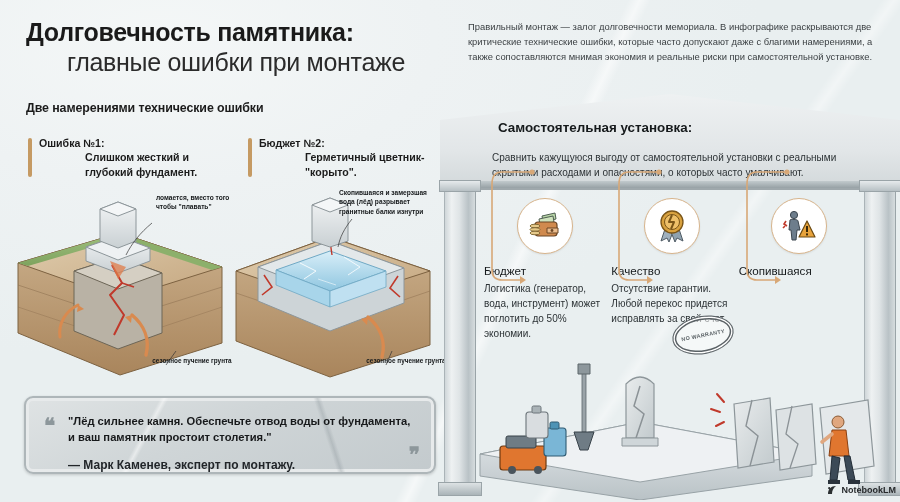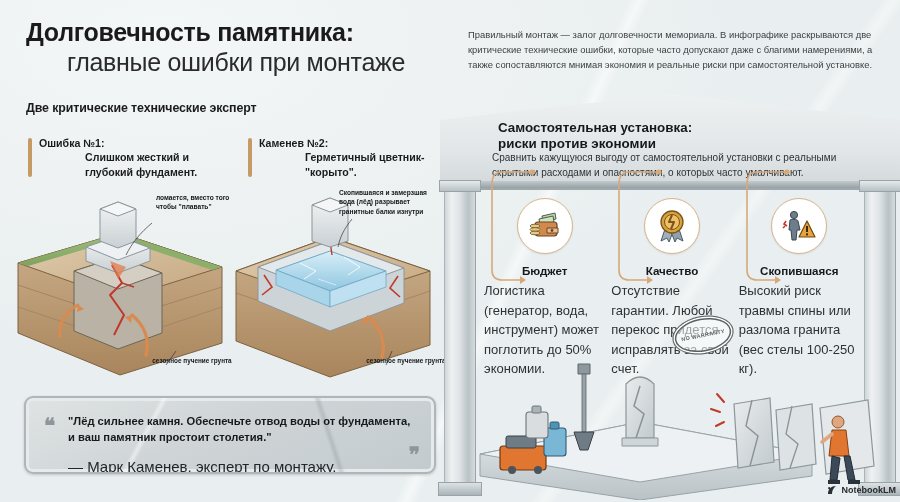--- a/index.html
+++ b/index.html
@@ -25,21 +25,21 @@
     pointer-events:none;
   }
 
   
   .title-wrap{position:absolute;left:26px;top:18px;width:420px;}
   .title-1{font-size:25px;font-weight:700;letter-spacing:-.3px;line-height:1.12;color:#1a1a1a;}
   .title-2{font-size:25px;font-weight:400;letter-spacing:-.3px;line-height:1.18;color:#2b2b2b;margin-top:2px;text-align:center;}
 
   .intro{
     position:absolute;left:468px;top:20px;width:420px;
-    font-size:9.4px;line-height:1.58;color:#3a3f42;margin-top:8px;
+    font-size:9.4px;line-height:1.58;color:#3a3f42;
   }
 
   .section-head{
     position:absolute;left:26px;top:101px;
     font-size:12.4px;font-weight:700;color:#1b1b1b;letter-spacing:-.1px;
   }
 
   
   .err{position:absolute;padding-left:11px;}
   .err:before{
@@ -74,21 +74,21 @@
   .quote:before{
     content:"";position:absolute;inset:0;
     background:
       linear-gradient(118deg,rgba(255,255,255,0) 30%,rgba(255,255,255,.5) 31%,rgba(255,255,255,0) 32%),
       linear-gradient(72deg,rgba(140,150,155,0) 72%,rgba(140,150,155,.35) 73%,rgba(140,150,155,0) 74%);
   }
   .q-mark{position:absolute;font-size:21px;font-weight:700;color:#8d979b;font-family:"Liberation Serif",serif;line-height:1;}
   .q-open{left:18px;top:18px;}
   .q-close{right:14px;bottom:6px;}
   .q-txt{position:absolute;left:42px;top:16px;width:350px;font-size:11.2px;font-weight:700;line-height:1.42;color:#17191b;}
-  .q-by{position:absolute;left:42px;top:60px;font-size:15px;font-weight:400;color:#22262a;}
+  .q-by{position:absolute;left:42px;top:60px;font-size:12px;font-weight:700;color:#22262a;}
 
   
   .panel{position:absolute;left:440px;top:94px;width:460px;height:408px;}
   .pediment{
     position:absolute;left:0;top:0;width:460px;height:94px;
     background:linear-gradient(180deg,#eef1f2 0%,#e2e6e8 60%,#d2d8da 100%);
     clip-path:polygon(0% 26px, 50% 0%, 100% 26px, 100% 100%, 0% 100%);
     border-bottom:2px solid #9fa8ac;
   }
   .pediment:after{
@@ -119,22 +119,22 @@
   }
 
   .cards{position:absolute;left:44px;top:104px;width:376px;display:flex;gap:6px;}
   .card{width:122px;position:relative;text-align:left;}
   .card-ico{
     width:54px;height:54px;border-radius:50%;
     border:1.6px solid #d7b48c;background:#ffffff;
     margin:0 auto 10px auto;display:flex;align-items:center;justify-content:center;
     box-shadow:0 1px 2px rgba(0,0,0,.08);
   }
-  .card h3{margin:0 0 4px 0;font-size:11.6px;font-weight:700;color:#15191b;text-align:center;}
-  .card p{margin:0;font-size:13px;line-height:1.5;color:#2c3235;}
+  .card h3{margin:0 0 4px 0;font-size:11.6px;font-weight:400;color:#15191b;}
+  .card p{margin:0;font-size:10px;line-height:1.5;color:#2c3235;}
 
   .connector{position:absolute;top:-32px;left:2px;width:60px;height:120px;}
 
   .noware{
     position:absolute;left:232px;top:222px;width:60px;height:36px;
     transform:rotate(-11deg);
     border:1.5px solid #5b6266;border-radius:50%;
     color:#5b6266;font-size:5.4px;font-weight:700;letter-spacing:.3px;
     display:flex;align-items:center;justify-content:center;
     box-shadow:inset 0 0 0 1.5px #fff, inset 0 0 0 3px #5b6266;
@@ -152,28 +152,28 @@
 
 <div class="page">
 
   <div class="title-wrap">
     <div class="title-1">Долговечность памятника:</div>
     <div class="title-2">главные ошибки при монтаже</div>
   </div>
 
   <div class="intro">Правильный монтаж — залог долговечности мемориала. В инфографике раскрываются две критические технические ошибки, которые часто допускают даже с благими намерениями, а также сопоставляются мнимая экономия и реальные риски при самостоятельной установке.</div>
 
-  <div class="section-head">Две критические технические эксперт</div>
+  <div class="section-head">Две намерениями технические ошибки</div>
 
   <div class="err err-1">
     <div class="err-t">Ошибка №1:</div>
     <div class="err-b">Слишком жесткий и глубокий фундамент.</div>
   </div>
   <div class="err err-2">
-    <div class="err-t">Каменев №2:</div>
+    <div class="err-t">Бюджет №2:</div>
     <div class="err-b">Герметичный цветник-"корыто".</div>
   </div>
 
   <div class="illus">
 
     <svg width="452" height="215" viewBox="0 0 452 215">
       <defs>
         <linearGradient id="soil" x1="0" y1="0" x2="0" y2="1">
           <stop offset="0" stop-color="#cbb08c"></stop>
             <stop offset="1" stop-color="#a9855c"></stop>
@@ -273,21 +273,20 @@
     <div class="q-mark q-close">❞</div>
     <div class="q-txt">"Лёд сильнее камня. Обеспечьте отвод воды от фундамента, и ваш памятник простоит столетия."</div>
     <div class="q-by">— Марк Каменев, эксперт по монтажу.</div>
   </div>
 
   <div class="panel">
 
     <div class="pediment"></div>
     <div class="ped-title">
       <div>Самостоятельная установка:</div>
-      <div>риски против экономии</div>
     </div>
     <div class="ped-sub">Сравнить кажущуюся выгоду от самостоятельной установки с реальными скрытыми расходами и опасностями, о которых часто умалчивают.</div>
 
     <div class="col left"></div>
     <div class="col right"></div>
 
     <div class="cards">
 
       <div class="card">
         <div class="card-ico">
@@ -341,21 +340,20 @@
             <rect x="25" y="16" width="2" height="6" fill="#3a2a08"></rect>
             <rect x="25" y="23.4" width="2" height="2" fill="#3a2a08"></rect>
           </svg>
         </div>
         <svg class="connector" viewBox="0 0 60 120">
           <path d="M44 6 H16 Q6 6 6 18 V104 Q6 114 16 114 H34" fill="none" stroke="#d8a877" stroke-width="1.6"></path>
           <circle cx="46" cy="6" r="2.6" fill="#d8a877"></circle>
           <path d="M34 110 l6 4 l-6 4 z" fill="#d8a877"></path>
         </svg>
         <h3>Скопившаяся</h3>
-        <p>Высокий риск травмы спины или разлома гранита (вес стелы 100-250 кг).</p>
       </div>
     </div>
 
     <svg width="460" height="150" viewBox="0 0 460 150" style="position:absolute;left:0;top:256px;">
       <defs>
         <linearGradient id="plinth" x1="0" y1="0" x2="0" y2="1">
           <stop offset="0" stop-color="#e8ecee"></stop>
             <stop offset="1" stop-color="#b9c2c6"></stop>
         </linearGradient>
         <linearGradient id="stone" x1="0" y1="0" x2="1" y2="1">

